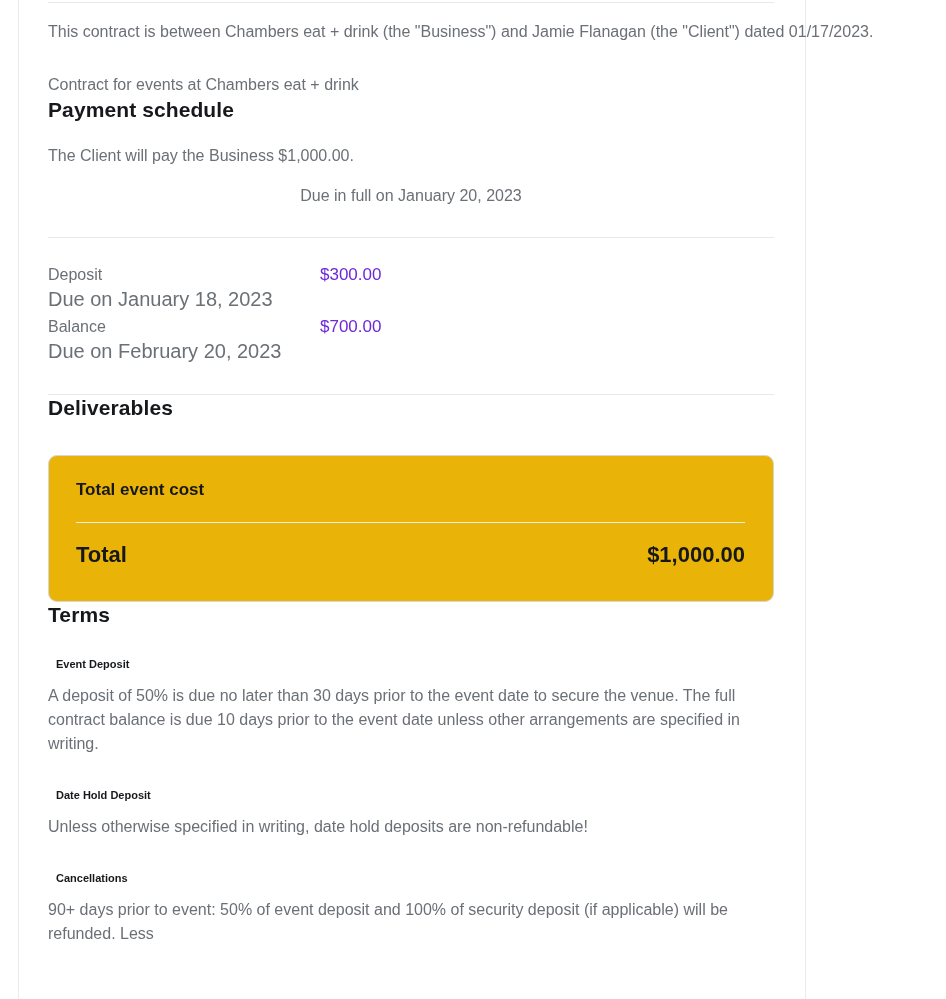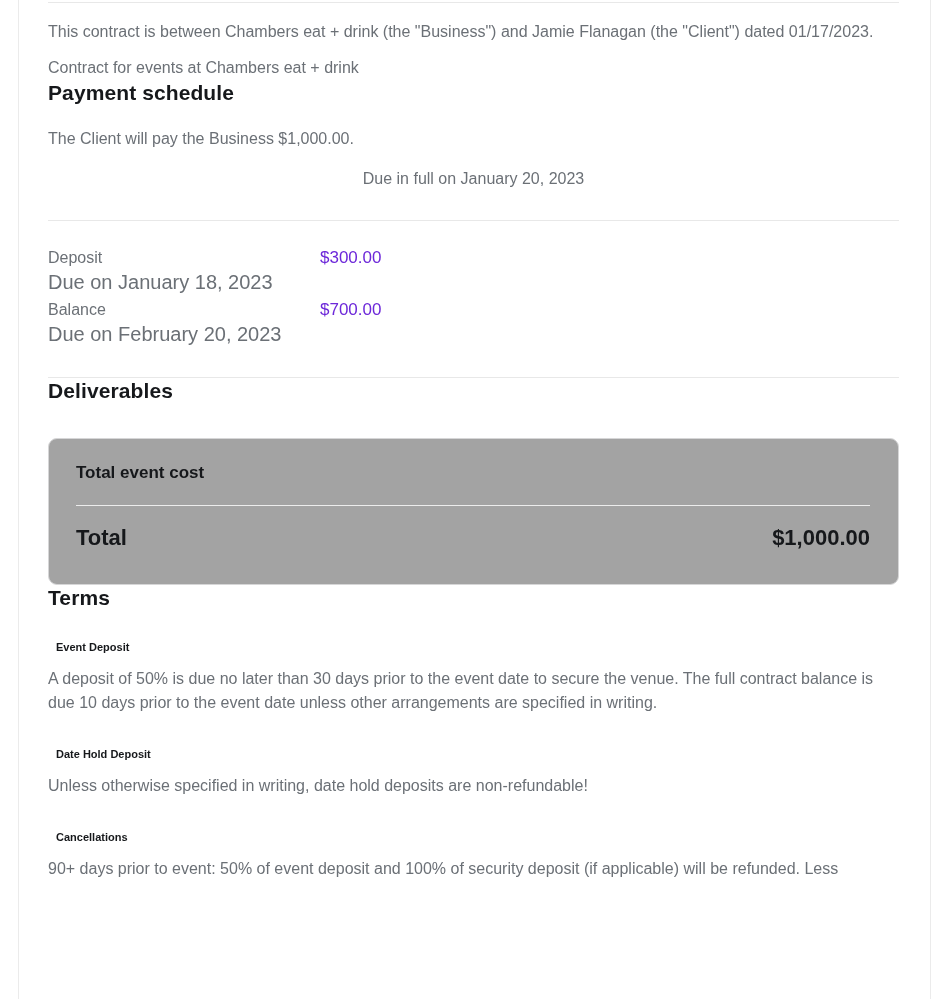--- a/index.html
+++ b/index.html
@@ -11,21 +11,21 @@
   body {
     width: 946px;
     height: 999px;
     overflow: hidden;
     position: relative;
   }
   .page-column {
     position: absolute;
     left: 18px;
     top: 0;
-    width: 913px;
+    width: 788px;
     min-height: 999px;
     box-sizing: border-box;
     background: #ffffff;
     border-left: 1px solid #ebebeb;
     border-right: 1px solid #ebebeb;
   }
   .content {
     padding: 0 31px 40px 29px; 
   }
   .divider {
@@ -38,21 +38,21 @@
 
   .body-text {
     font-size: 16px;
     line-height: 24px;
     color: #6b7076;
     margin: 0;
   }
   .nowrap { white-space: nowrap; }
 
   .intro-line-1 { margin-top: 17px; }
-  .intro-line-2 { margin-top: 12px; }
+  .intro-line-2 { margin-top: 29px; }
 
   h2.section-title {
     font-size: 21px;
     line-height: 26px;
     font-weight: 700;
     color: #16181b;
     margin: 0;
     letter-spacing: 0.1px;
   }
   .title-payment { margin-top: 43px; }
@@ -82,21 +82,21 @@
   }
   .divider-after-rows { margin-top: 31px; }
 
   .title-deliverables { margin-top: 41px; }
 
   .deliverables-card {
     margin-top: 34px;
     border: 1px solid #d6d6d7;
     border-radius: 9px;
     padding: 22px 28px 34px 27px;
-    background: #a3a3a3;
+    background: #eab308;
   }
   .card-title {
     font-size: 17px;
     line-height: 24px;
     font-weight: 700;
     color: #16181b;
     margin: 0;
   }
   .card-divider { margin-top: 20px; background: #ececec; }
   .card-total-row {

